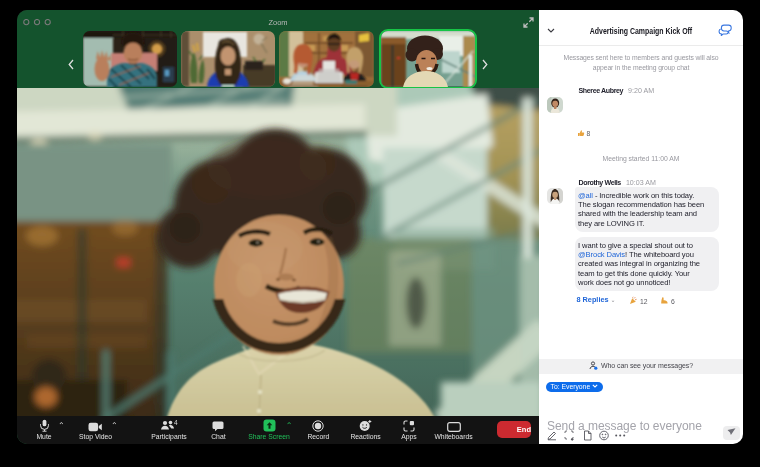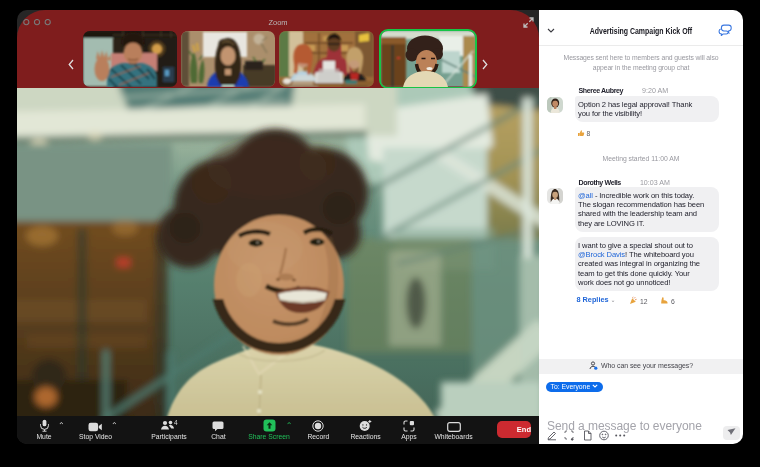--- a/index.html
+++ b/index.html
@@ -1,20 +1,20 @@
 <!DOCTYPE html>
 <html><head>
 <meta charset="utf-8">
 <style>
   * { margin:0; padding:0; box-sizing:border-box; }
   html,body { width:760px; height:467px; background:#000; overflow:hidden;
     font-family:"Liberation Sans", sans-serif; }
   .win { position:absolute; left:17px; top:10px; width:726px; height:434px;
     border-radius:10px; overflow:hidden; background:#262626; }
-  .meet { position:absolute; left:0; top:0; width:522px; height:434px; background:#7f1d1d;border-radius:28px; }
+  .meet { position:absolute; left:0; top:0; width:522px; height:434px; background:#14532d; }
   .title { position:absolute; left:0; top:0; width:522px; height:21px; }
   .zoomtxt { position:absolute; left:0; top:7.5px; width:522px; text-align:center;
     font-size:7.5px; color:#b8b8b8; }
   .expand { position:absolute; left:506px; top:7px; }
   
   .thumb { position:absolute; top:21px; width:94.5px; height:55.5px; border-radius:7px;
     overflow:hidden; }
   .thumb svg { display:block; }
   .t4wrap { position:absolute; top:19px; left:361.5px; width:98.5px; height:59.5px;
     border:2px solid #17c446; border-radius:9px; overflow:hidden; }
@@ -32,21 +32,21 @@
   
   .chat { position:absolute; left:522px; top:0; width:204px; height:434px; background:#fff; }
   .chd { position:absolute; left:0; top:0; width:204px; height:35.5px;
     border-bottom:1px solid #ebebeb;padding-left:24px; }
   .chtitle { position:absolute; left:0; top:16px; width:204px; text-align:center;
     font-size:8.4px; font-weight:bold; color:#17171f; transform:scaleX(0.83); transform-origin:50% 50%; }
   .info { position:absolute; left:12px; top:43px; width:180px; text-align:center;
     font-size:6.8px; line-height:9.5px; color:#98989f; letter-spacing:-0.1px; }
   .nmrow { position:absolute; white-space:nowrap; font-size:7.1px; }
   .nm { font-weight:bold; color:#23232e; letter-spacing:-0.4px; }
-  .tm { color:#9a9aa0; margin-left:19px; }
+  .tm { color:#9a9aa0; margin-left:5px; }
   .avatar { position:absolute; left:7.5px; width:16px; height:16px; border-radius:5px;
     overflow:hidden; }
   .bub { position:absolute; left:35.5px; width:144px; background:#f0f0f2;
     border-radius:3px 8px 8px 8px; font-size:7.6px; line-height:9.4px; color:#23232e;
     padding:3.5px 6px 3.5px 3.5px; letter-spacing:-0.1px; }
   .blue { color:#2066d8;text-align:center; }
   .sysline { position:absolute; left:0; width:204px; text-align:center; font-size:6.8px;
     color:#98989f; }
   .replies { position:absolute; left:37.5px; top:285px; font-size:7.3px; font-weight:bold;
     color:#2066d8; }
@@ -441,21 +441,20 @@
     <div class="nmrow" style="left:39.5px; top:77px;"><span class="nm">Sheree Aubrey</span><span class="tm">9:20 AM</span></div>
     <div class="avatar" style="top:87px;"><svg width="16" height="16" viewBox="0 0 16 16">
       <rect width="16" height="16" fill="#cfd8cf"></rect>
       <rect x="0" y="0" width="4.5" height="16" fill="#bcc8bc"></rect>
       <ellipse cx="8.2" cy="6" rx="4" ry="4.6" fill="#32231a"></ellipse>
       <path d="M3.5 16c.5-3.8 2.4-5.6 4.7-5.6s4.2 1.8 4.7 5.6z" fill="#ebe7da"></path>
       <path d="M6.8 9.5h2.8l-.3 2.5H7.1z" fill="#b5815e"></path>
       <ellipse cx="8.2" cy="6.6" rx="2.9" ry="3.4" fill="#c08a66"></ellipse>
       <path d="M5.3 6c.2-2.6 1.4-4 2.9-4s2.7 1.4 2.9 4c-.4-1.8-1.3-2.6-2.9-2.6S5.7 4.2 5.3 6z" fill="#32231a"></path>
     </svg></div>
-    <div class="bub" style="top:86px;">Option 2 has legal approval! Thank<br>you for the visibility!</div>
     <div class="rx" style="left:37.5px; top:119px;"><svg width="8" height="8" viewBox="0 0 8 8" style="vertical-align:-1px">
           <path d="M1 4h1.4v3H1zM2.6 6.6V4.2l1.5-3c.5 0 .9.4.9.9l-.3 1.3h1.9c.4 0 .7.4.6.8l-.5 2.1c-.1.4-.4.7-.8.7H3.4z" fill="#e8a33d"></path>
         </svg> 8</div>
 
     <div class="sysline" style="top:144.5px;">Meeting started 11:00 AM</div>
 
     <div class="nmrow" style="left:39.5px; top:168.5px;"><span class="nm">Dorothy Wells</span><span class="tm">10:03 AM</span></div>
     <div class="avatar" style="top:178px;"><svg width="16" height="16" viewBox="0 0 16 16">
       <rect width="16" height="16" fill="#e5e5e3"></rect>
       <rect x="11" y="0" width="5" height="16" fill="#d4d4d0"></rect>

